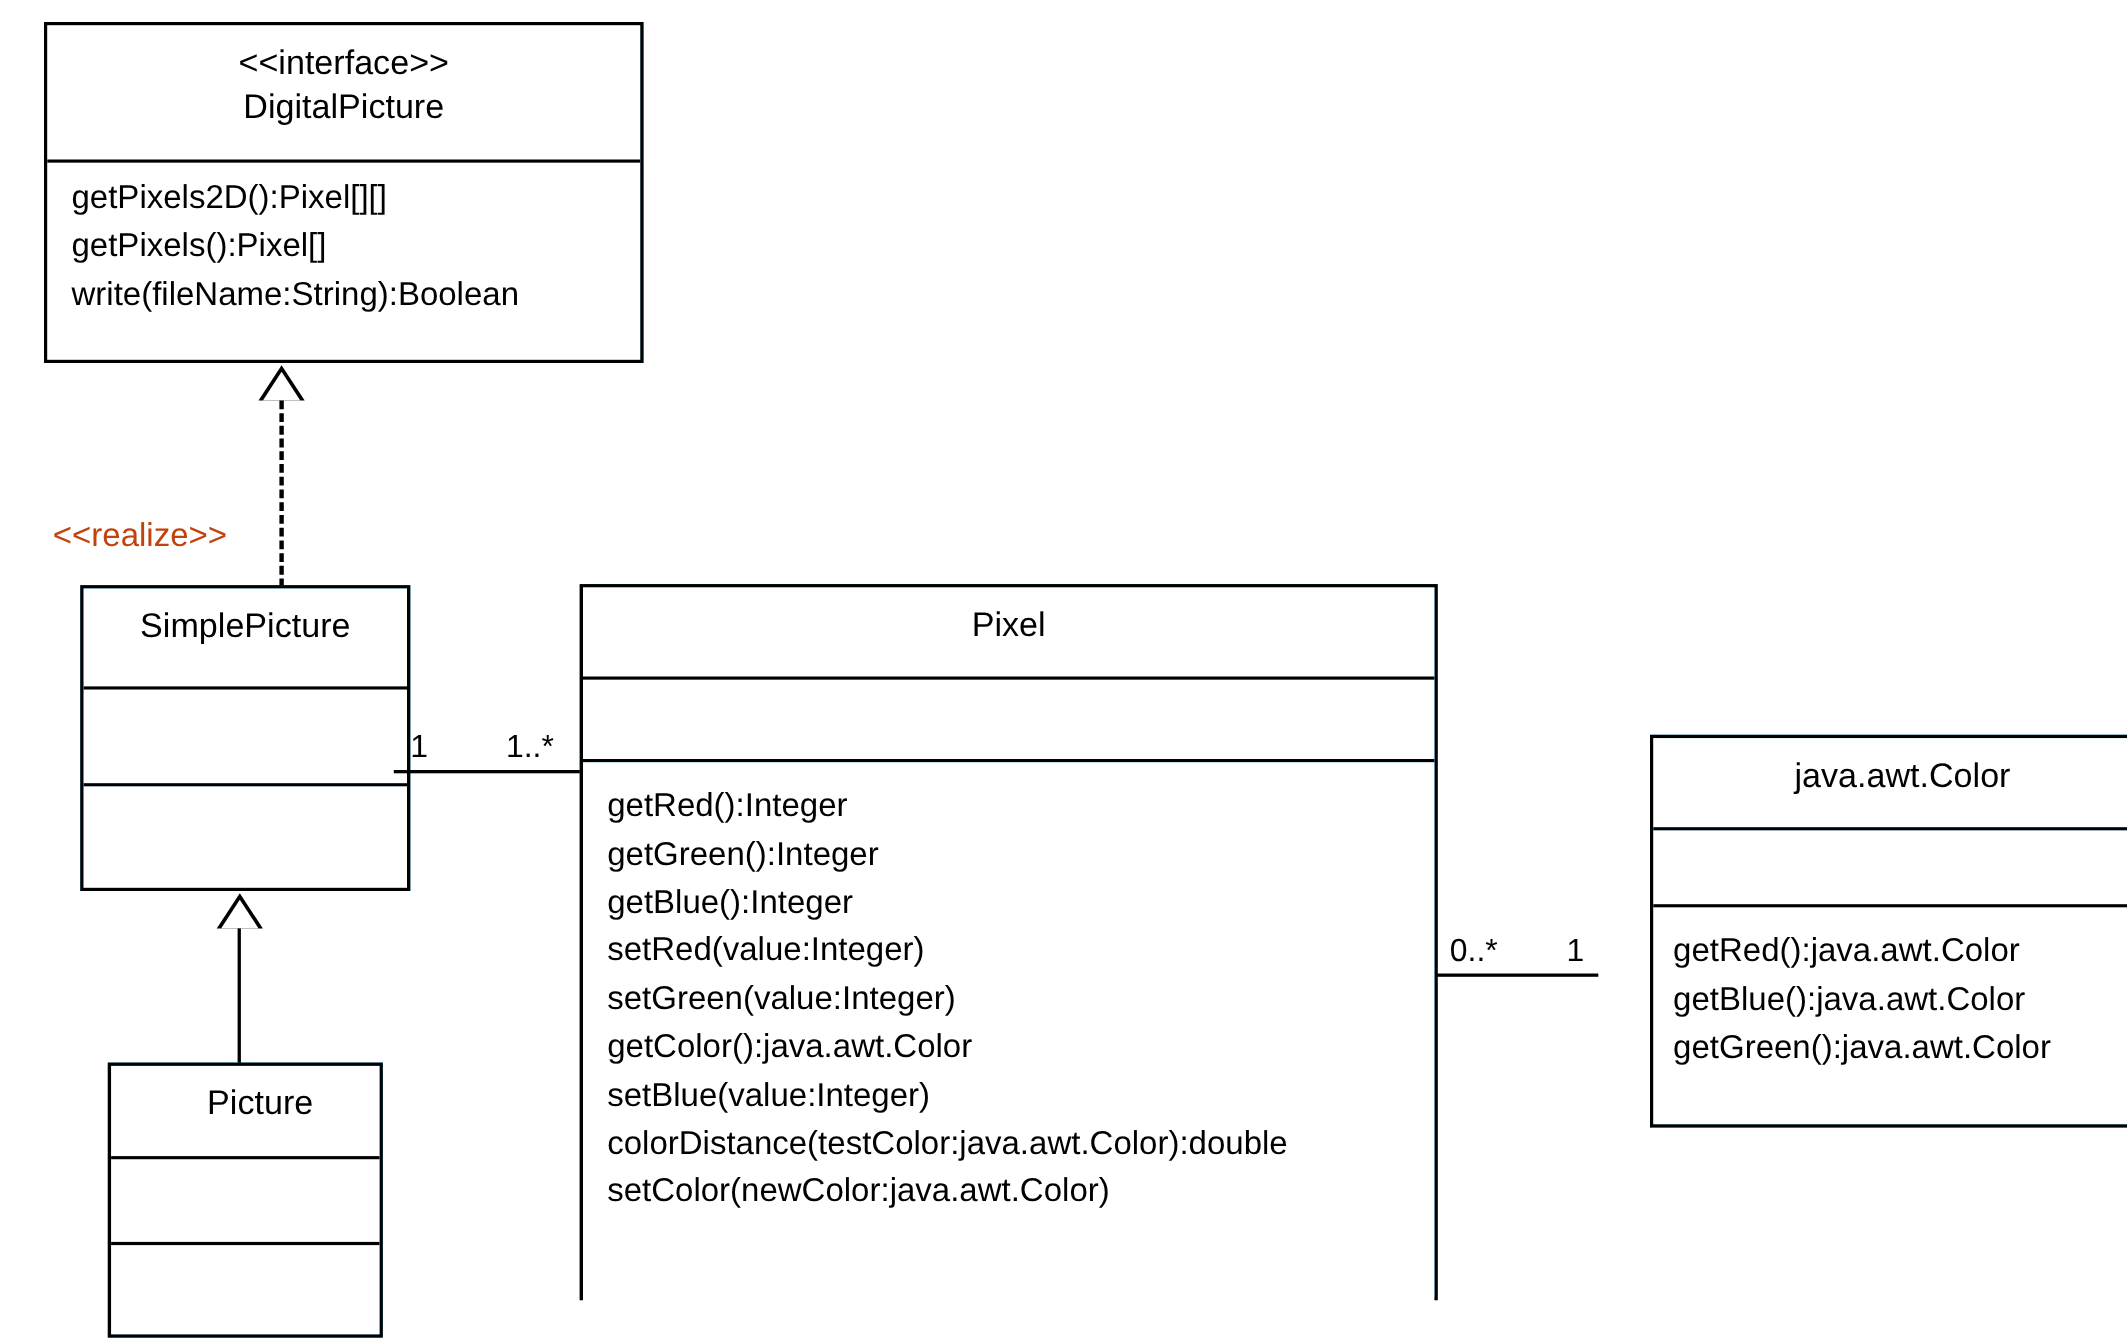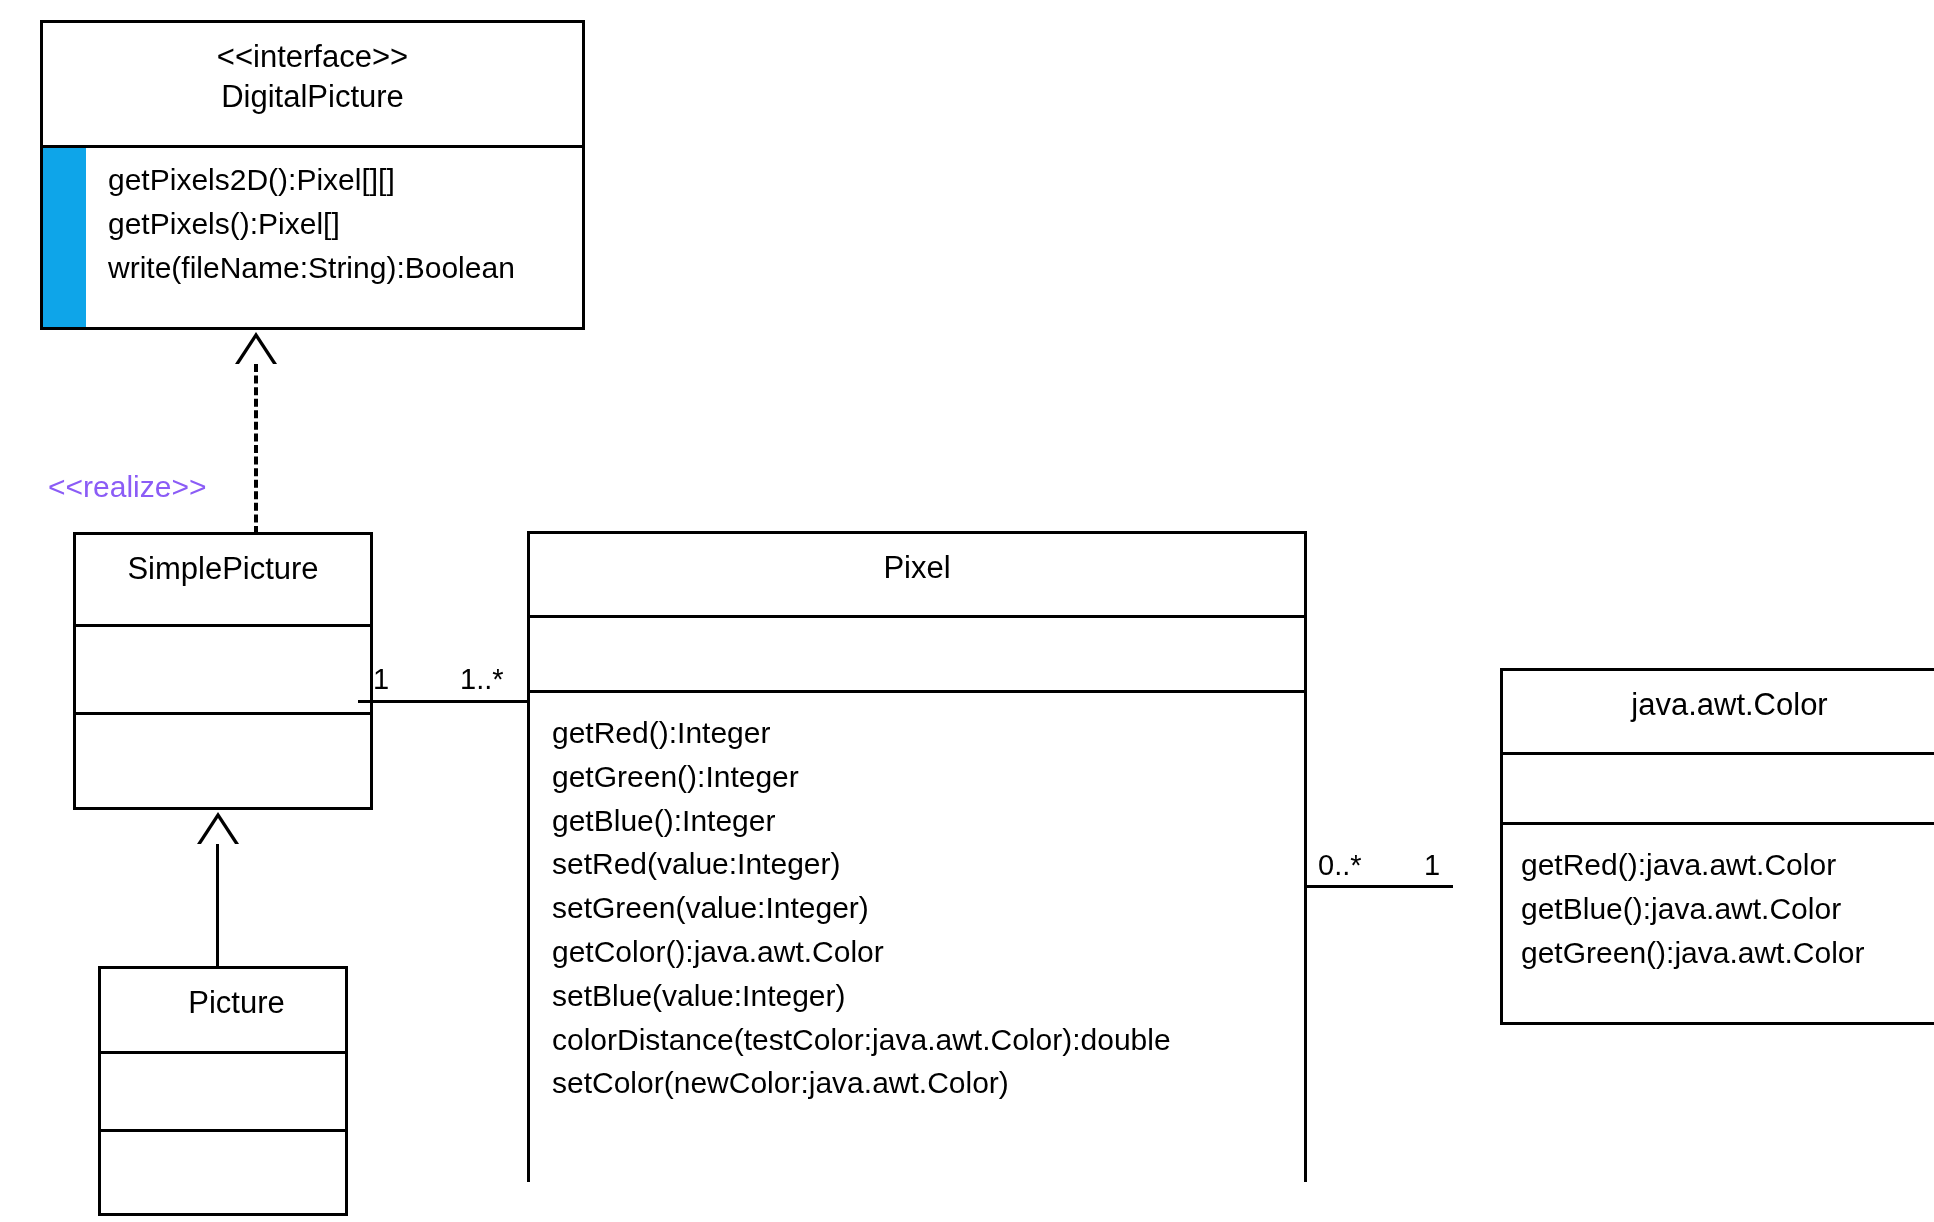--- a/index.html
+++ b/index.html
@@ -100,21 +100,21 @@
     border-right: 17px solid transparent;
     border-bottom: 26px solid #ffffff;
   }
 
   
   .edge-label {
     position: absolute;
     font-size: 30px;
     line-height: 1;
     white-space: nowrap;
-    color: #8b5cf6;
+    color: #c2410c;
   }
   .mult-label {
     position: absolute;
     font-size: 29px;
     line-height: 1;
     white-space: nowrap;
     color: #000000;
   }
 </style>
 </head>
@@ -122,21 +122,21 @@
 
 <div id="canvas">
 
   <div class="uml-class" style="left:40px; top:20px; width:545px; height:310px;">
     <div class="uml-section" style="height:125px;">
       <div class="uml-title">
         <span class="stereo">&lt;&lt;interface&gt;&gt;</span>
         <span>DigitalPicture</span>
       </div>
     </div>
-    <div class="uml-section last uml-members" style="height:179px;margin-left:43px;">
+    <div class="uml-section last uml-members" style="height:179px;">
       <div class="uml-member">getPixels2D():Pixel[][]</div>
       <div class="uml-member">getPixels():Pixel[]</div>
       <div class="uml-member">write(fileName:String):Boolean</div>
     </div>
   </div>
 
   <div class="tri-hollow" style="left:235px; top:332px;"></div>
   <div class="edge-dashed-vert" style="left:254px; top:364px; height:170px;"></div>
   <div class="edge-label" style="left:48px; top:472px;">&lt;&lt;realize&gt;&gt;</div>
 

